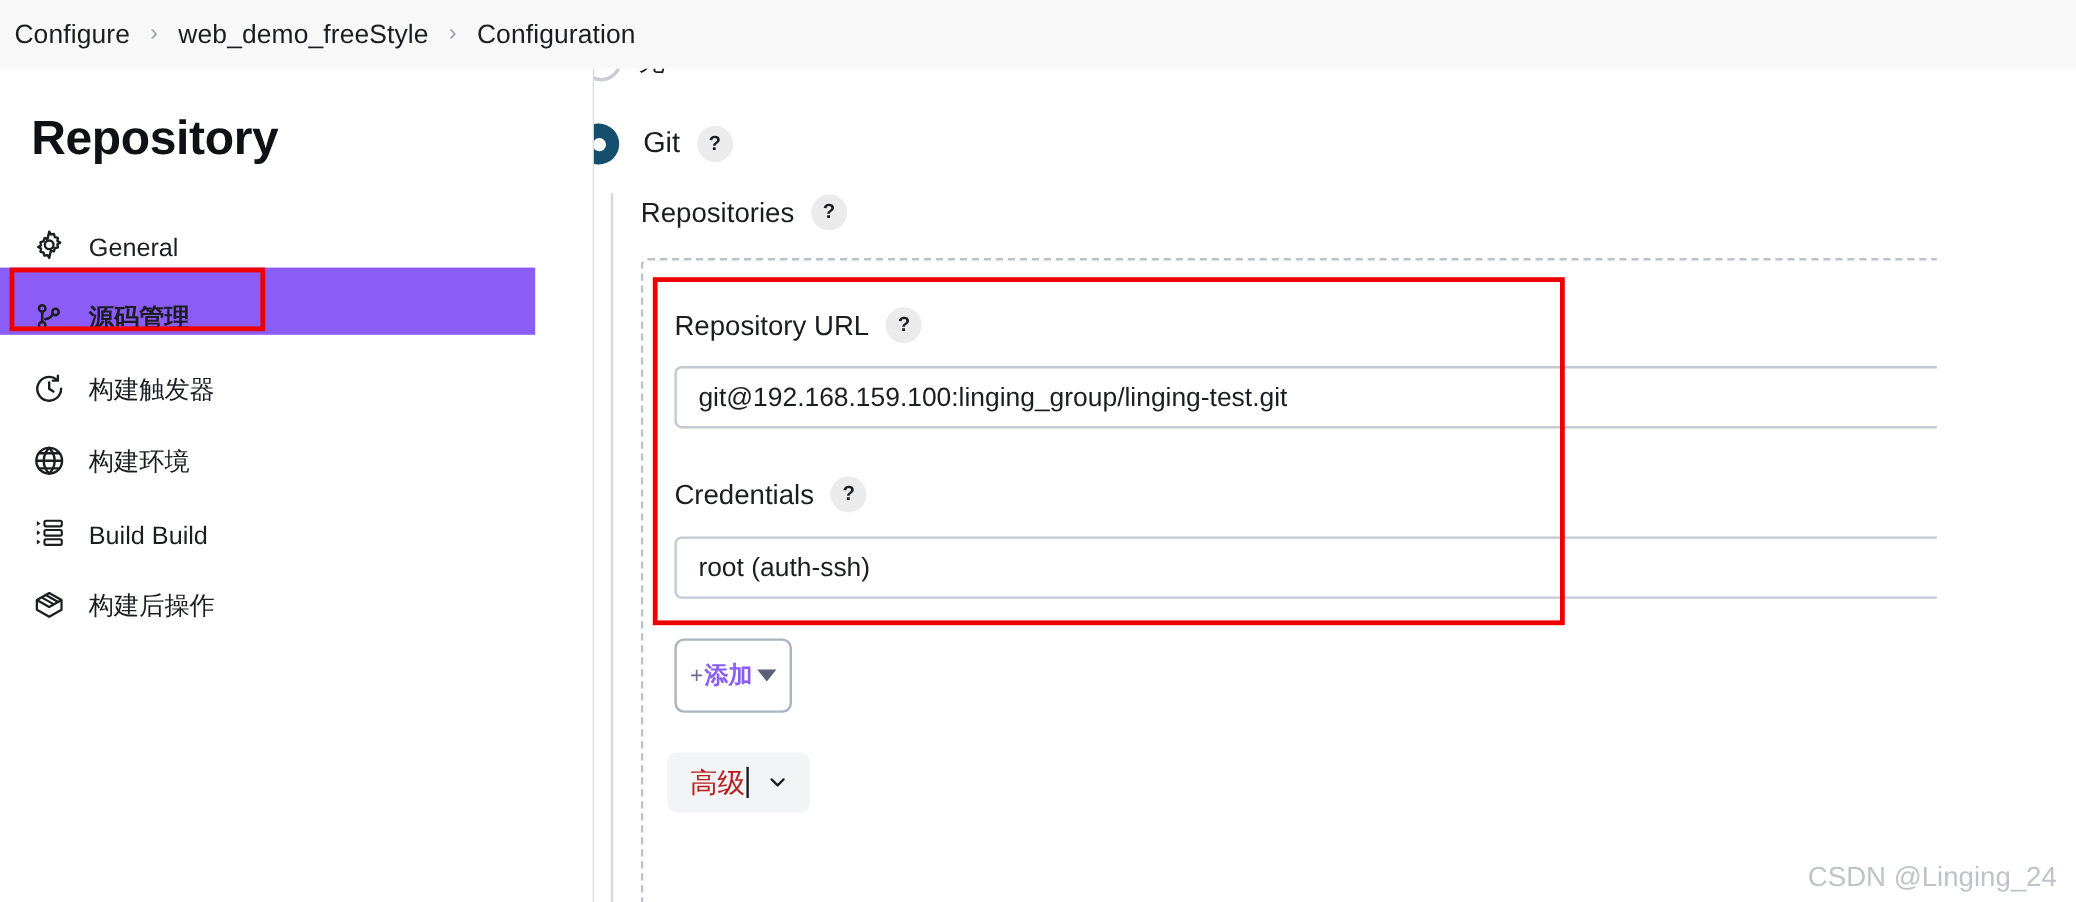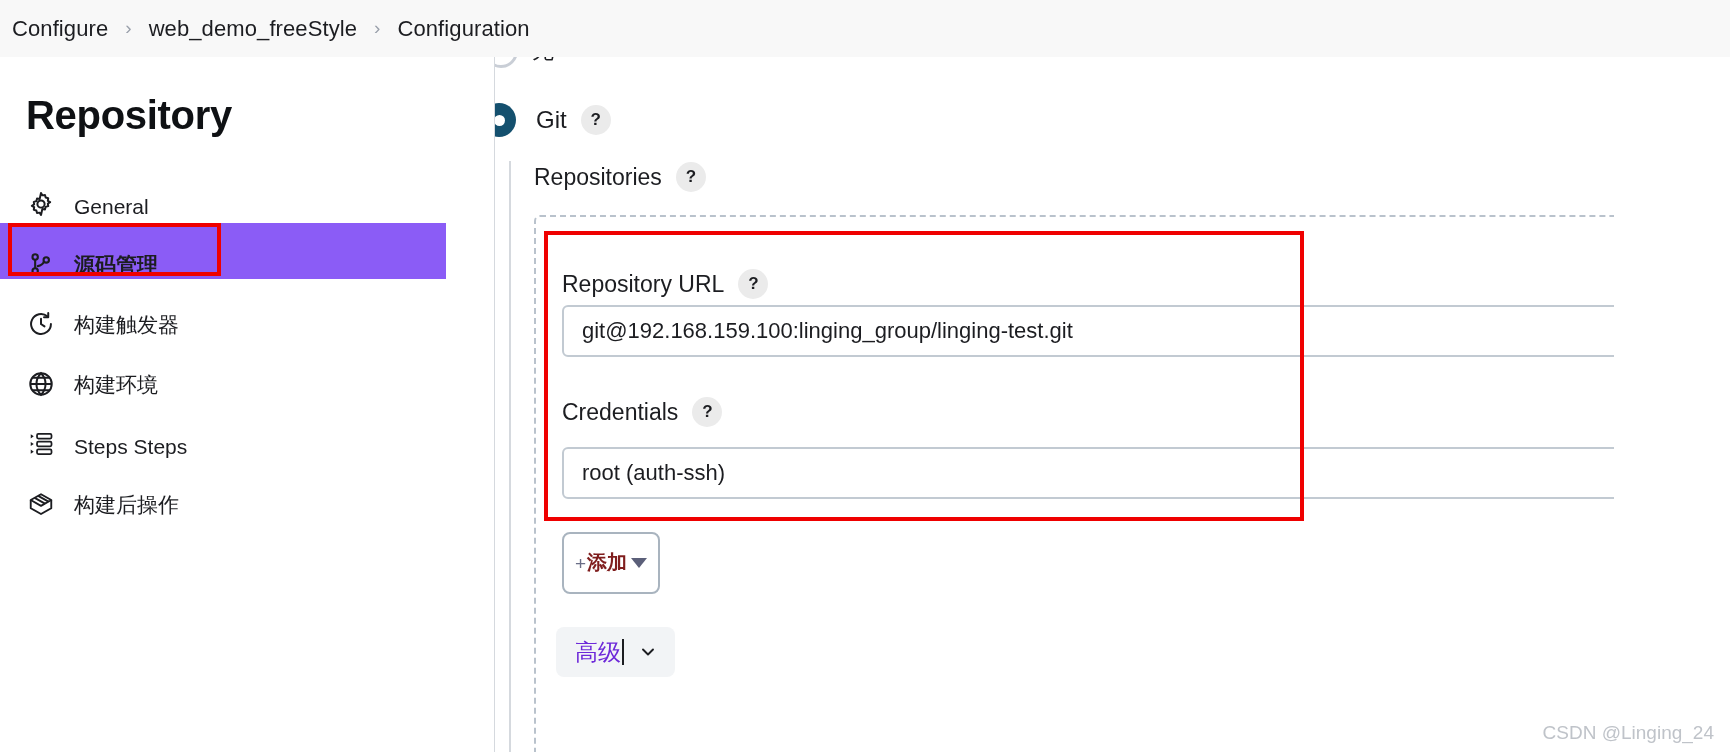--- a/index.html
+++ b/index.html
@@ -247,21 +247,21 @@
     font-size: 19px;
     line-height: 1;
     color: #6a6e87;
     margin-right: 1px;
     align-self: center;
   }
   .add-btn .cn {
     font-size: 20px;
     font-weight: 700;
     line-height: 0.98;
-    color: #7f1d1d;
+    color: #8b5cf6;
     text-align: center;
     font-family: "DejaVu Sans", sans-serif;
   }
   .add-btn .caret {
     margin-left: 4px;
     width: 0; height: 0;
     border-left: 8px solid transparent;
     border-right: 8px solid transparent;
     border-top: 10px solid #5b5f79;
     align-self: center;
@@ -274,21 +274,21 @@
     padding: 0 19px;
     border-radius: 8px;
     background: #f2f4f6;
     display: flex;
     align-items: center;
     cursor: pointer;
     border: none;
   }
   .adv-btn .adv-text {
     font-size: 23px;
-    color: #6d28d9;
+    color: #b91c1c;
     font-family: "DejaVu Sans", sans-serif;
     position: relative;
   }
   .adv-btn .caret-down {
     margin-left: 16px;
     width: 16px; height: 16px;
   }
   .caret-cursor {
     display: inline-block;
     width: 2px; height: 26px;
@@ -301,21 +301,21 @@
   .repo-highlight {
     position: absolute;
     border: 4px solid #ef0000;
     pointer-events: none;
     z-index: 30;
   }
 
   .watermark {
     position: absolute;
     right: 16px; bottom: 8px;
-    font-size: 19px;
+    font-size: 23px;
     color: #bfc3c9;
     z-index: 60;
     white-space: nowrap;
   }
 </style>
 </head>
 <body>
 
 <div id="app">
 
@@ -385,21 +385,21 @@
         <span class="side-icon">
           <svg width="28" height="28" viewBox="0 0 24 24" fill="none" stroke="currentColor" stroke-width="1.5">
             <rect x="8.6" y="3.4" width="12.4" height="4.0" rx="1.1"></rect>
             <rect x="8.6" y="10.0" width="12.4" height="4.0" rx="1.1"></rect>
             <rect x="8.6" y="16.6" width="12.4" height="4.0" rx="1.1"></rect>
             <path d="M3.2 3.6l2.6 1.8-2.6 1.8z" fill="currentColor" stroke="none"></path>
             <path d="M3.2 10.2l2.6 1.8-2.6 1.8z" fill="currentColor" stroke="none"></path>
             <path d="M3.2 16.8l2.6 1.8-2.6 1.8z" fill="currentColor" stroke="none"></path>
           </svg>
         </span>
-        <span class="side-label">Steps Steps</span>
+        <span class="side-label">Build Build</span>
       </div>
 
       <div class="side-item" id="nav-post">
         <span class="side-icon">
           <svg width="28" height="28" viewBox="0 0 24 24" fill="none" stroke="currentColor" stroke-width="1.6">
             <path d="M3.2 8.6L12 3.6l8.8 5.0-8.8 5.0z" stroke-linejoin="round"></path>
             <path d="M3.2 8.6v7.0L12 20.6l8.8-5.0v-7.0" stroke-linejoin="round"></path>
             <path d="M6.6 6.7l8.8 5.0M9.6 5.0l8.8 5.0"></path>
           </svg>
         </span>
@@ -428,21 +428,21 @@
 
     <div class="section-rule" style="top:104px; height:595px;"></div>
 
     <div class="field-label" style="position:absolute; left:40px; top:105px;">
       <span>Repositories</span>
       <span class="help-badge">?</span>
     </div>
 
     <div class="repo-dashed" style="left:40px; top:158px; width:1210px; height:553px;"></div>
 
-    <div class="field-label" style="position:absolute; left:68px; top:212px;justify-content:flex-end;">
+    <div class="field-label" style="position:absolute; left:68px; top:199px;justify-content:flex-end;">
       <span>Repository URL</span>
       <span class="help-badge">?</span>
     </div>
     <div class="text-input" style="position:absolute; left:68px; top:248px; width:1240px;">
       <span>git@192.168.159.100:linging_group/linging-test.git</span>
     </div>
 
     <div class="field-label" style="position:absolute; left:68px; top:340px;">
       <span>Credentials</span>
       <span class="help-badge">?</span>

